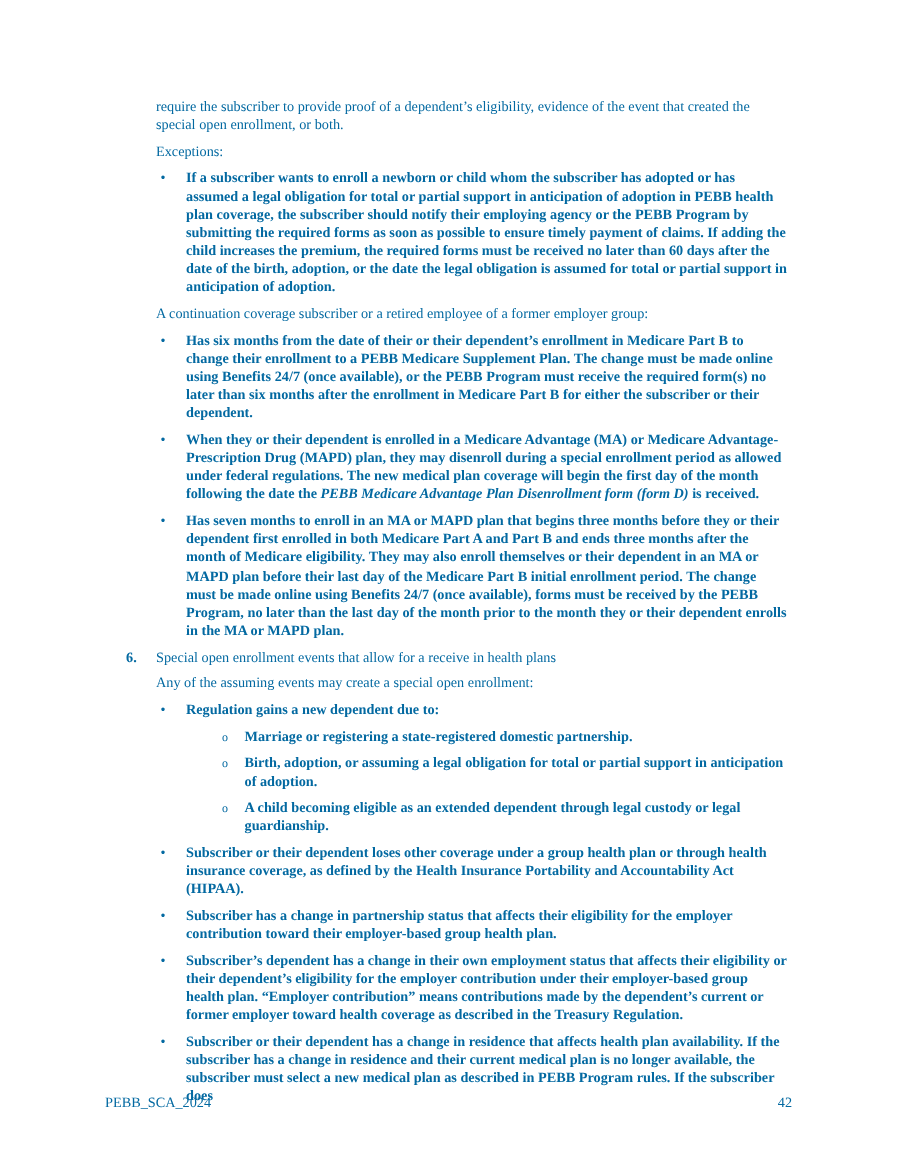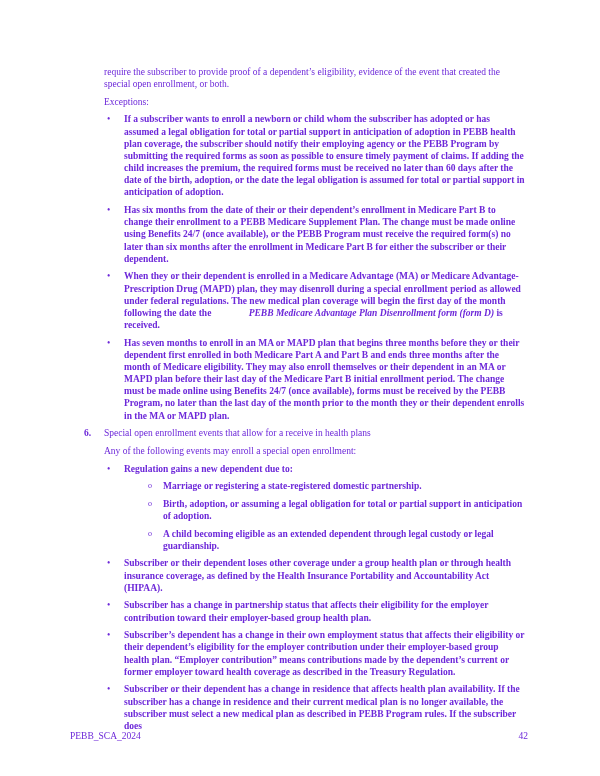--- a/index.html
+++ b/index.html
@@ -6,34 +6,34 @@
     margin: 0;
     padding: 0;
     background: #ffffff;
   }
   .page {
     position: relative;
     width: 600px;
     height: 776px;
     background: #ffffff;
     font-family: "Liberation Serif", "DejaVu Serif", serif;
-    color: #6d28d9;
+    color: #0369a1;
     overflow: hidden;
   }
   .content {
     position: absolute;
     left: 104px;
     top: 66px;
     width: 421px;
     font-size: 9.5px;
     line-height: 12.15px;
   }
   .block { margin: 0 0 5.5px 0; }
   .b { font-weight: normal; }
-  .i { font-style: italic; margin-left: 35px; }
+  .i { font-style: italic; }
   .bullet { display: flex; }
   .bullet .marker {
     flex: 0 0 20px;
     box-sizing: border-box;
     padding-left: 3px;
   }
   .bullet.l2 { margin-left: 41px; }
   .bullet.l2 .marker {
     flex: 0 0 18px;
     font-size: 8px;
@@ -62,37 +62,38 @@
 <body>
 
 <div class="page">
   <div class="content">
       <div class="block para"><span>require the subscriber to provide proof of a dependent’s eligibility, evidence of the event that created the special open enrollment, or both.</span></div>
       <div class="block para"><span class="b">Exceptions:</span></div>
       <div class="block bullet l1">
         <span class="marker">•</span>
         <div class="btxt"><span>If a subscriber wants to enroll a newborn or child whom the subscriber has adopted or has assumed a legal obligation for total or partial support in anticipation of adoption in PEBB health plan coverage, the subscriber should notify their employing agency or the PEBB Program by submitting the required forms as soon as possible to ensure timely payment of claims. If adding the child increases the premium, the required forms must be received no later than 60 days after the date of the birth, adoption, or the date the legal obligation is assumed for total or partial support in anticipation of adoption.</span></div>
       </div>
+      <div class="block para"><span class="b">A continuation coverage subscriber or a retired employee of a former employer group:</span></div>
       <div class="block bullet l1">
         <span class="marker">•</span>
         <div class="btxt"><span>Has six months from the date of their or their dependent’s enrollment in Medicare Part B to change their enrollment to a PEBB Medicare Supplement Plan. The change must be made online using Benefits 24/7 (once available), or the PEBB Program must receive the required form(s) no later than six months after the enrollment in Medicare Part B for either the subscriber or their dependent.</span></div>
       </div>
       <div class="block bullet l1">
         <span class="marker">•</span>
         <div class="btxt"><span>When they or their dependent is enrolled in a Medicare Advantage (MA) or Medicare Advantage-Prescription Drug (MAPD) plan, they may disenroll during a special enrollment period as allowed under federal regulations. The new medical plan coverage will begin the first day of the month following the date the </span><span class="i">PEBB Medicare Advantage Plan Disenrollment form (form D)</span><span> is received.</span></div>
       </div>
       <div class="block bullet l1">
         <span class="marker">•</span>
         <div class="btxt"><span>Has seven months to enroll in an MA or MAPD plan that begins three months before they or their dependent first enrolled in both Medicare Part A and Part B and ends three months after the month of Medicare eligibility. They may also enroll themselves or their dependent in an MA or MAPD plan before their last day of the Medicare Part B initial enrollment period. The change must be made online using Benefits 24/7 (once available), forms must be received by the PEBB Program, no later than the last day of the month prior to the month they or their dependent enrolls in the MA or MAPD plan.</span></div>
       </div>
       <div class="block section">
         <span class="num">6.</span>
         <div class="stxt"><span class="b">Special open enrollment events that allow for a receive in health plans</span></div>
       </div>
-      <div class="block para"><span>Any of the following events may enroll a special open enrollment:</span></div>
+      <div class="block para"><span>Any of the assuming events may create a special open enrollment:</span></div>
       <div class="block bullet l1">
         <span class="marker">•</span>
         <div class="btxt"><span>Regulation gains a new dependent due to:</span></div>
       </div>
       <div class="block bullet l2">
         <span class="marker">o</span>
         <div class="btxt"><span>Marriage or registering a state-registered domestic partnership.</span></div>
       </div>
       <div class="block bullet l2">
         <span class="marker">o</span>

